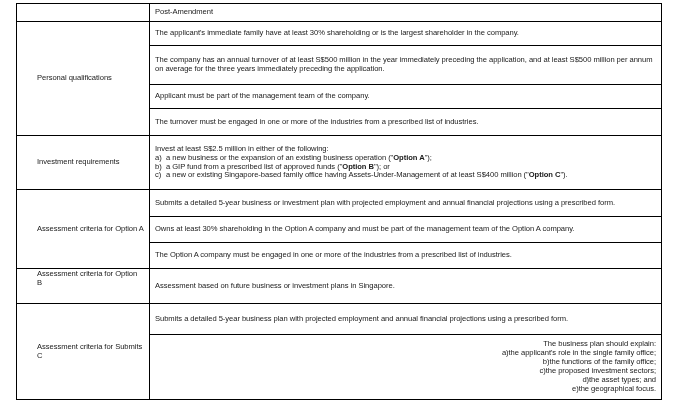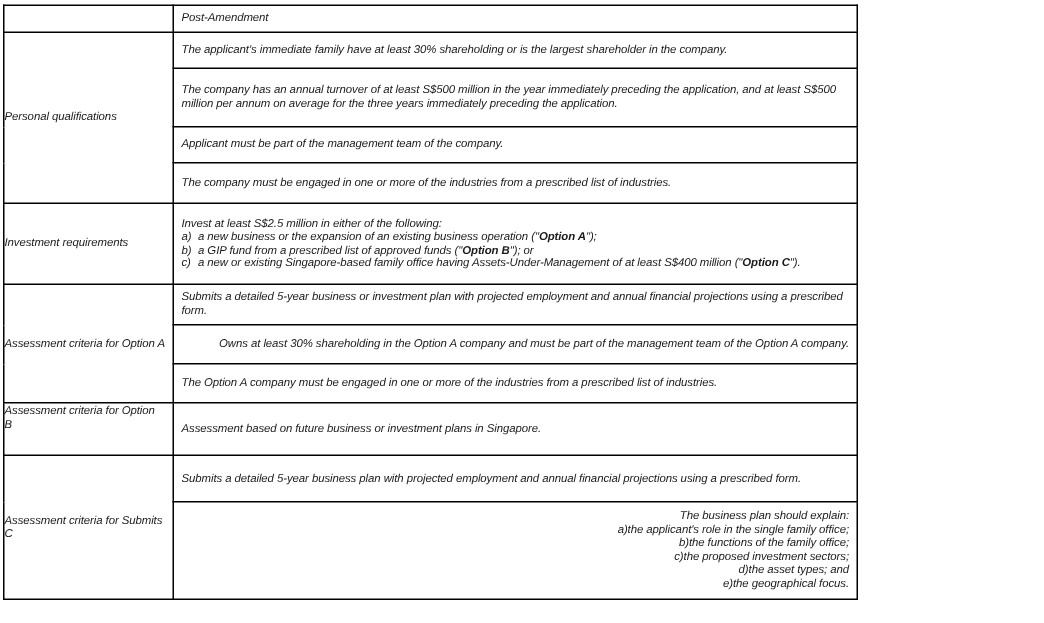--- a/index.html
+++ b/index.html
@@ -2,39 +2,39 @@
 <html><head>
 <meta charset="utf-8">
 <style>
   html, body { margin: 0; padding: 0; background: #ffffff; }
   body {
     width: 696px; height: 415px; overflow: hidden;
     font-family: "Liberation Sans", sans-serif;
     font-size: 7.6px; color: #1a1a1a; line-height: 1.18;
   }
   table {
-    position: absolute; left: 2px; top: 3px;
-    width: 570px; border-collapse: collapse; table-layout: fixed; font-style: italic;
+    position: absolute; left: 16px; top: 3px;
+    width: 646px; border-collapse: collapse; table-layout: fixed;
   }
   td {
     border: 1px solid #000; padding: 0 5px; vertical-align: middle;
     letter-spacing: -0.05px;
   }
-  td.label { width: 107px; padding-left: 0; }
+  td.label { width: 107px; padding-left: 20px; }
   .ln { display: block; }
   .ln .mk { display: inline-block; width: 11px; }
   b { font-weight: bold; }
   .r-head { height: 18px; }
   .r-pq1 { height: 24px; }
   .r-pq2 { height: 39px; }
   .r-pq3 { height: 24px; margin-left: 48px; }
   .r-pq4 { height: 27px; }
   .r-inv { height: 54px; }
   .r-a1 { height: 27px; }
-  .r-a2 { height: 26px; text-align: right; }
+  .r-a2 { height: 26px; }
   .r-a3 { height: 26px; }
   .r-b { height: 35px; }
   .r-c1 { height: 31px; }
   .r-c2 { height: 65px; text-align: right; }
 </style>
 </head>
 <body>
 
 <table>
   <tbody>
@@ -47,21 +47,21 @@
     <td class="label" rowspan="4">Personal qualifications</td>
     <td>The applicant's immediate family have at least 30% shareholding or is the largest shareholder in the company.</td>
   </tr>
   <tr class="r-pq2">
     <td>The company has an annual turnover of at least S$500 million in the year immediately preceding the application, and at least S$500 million per annum on average for the three years immediately preceding the application.</td>
   </tr>
   <tr class="r-pq3">
     <td>Applicant must be part of the management team of the company.</td>
   </tr>
   <tr class="r-pq4">
-    <td>The company must be engaged in one or more of the industries from a prescribed list of industries.</td>
+    <td>The turnover must be engaged in one or more of the industries from a prescribed list of industries.</td>
   </tr>
 
   <tr class="r-inv">
     <td class="label">Investment requirements</td>
     <td>
       <span class="ln">Invest at least S$2.5 million in either of the following:</span>
       <span class="ln"><span class="mk">a)</span><span>a new business or the expansion of an existing business operation ("</span><b>Option A</b><span>");</span></span>
       <span class="ln"><span class="mk">b)</span><span>a GIP fund from a prescribed list of approved funds ("</span><b>Option B</b><span>"); or</span></span>
       <span class="ln"><span class="mk">c)</span><span>a new or existing Singapore-based family office having Assets-Under-Management of at least S$400 million ("</span><b>Option C</b><span>").</span></span>
     </td>

